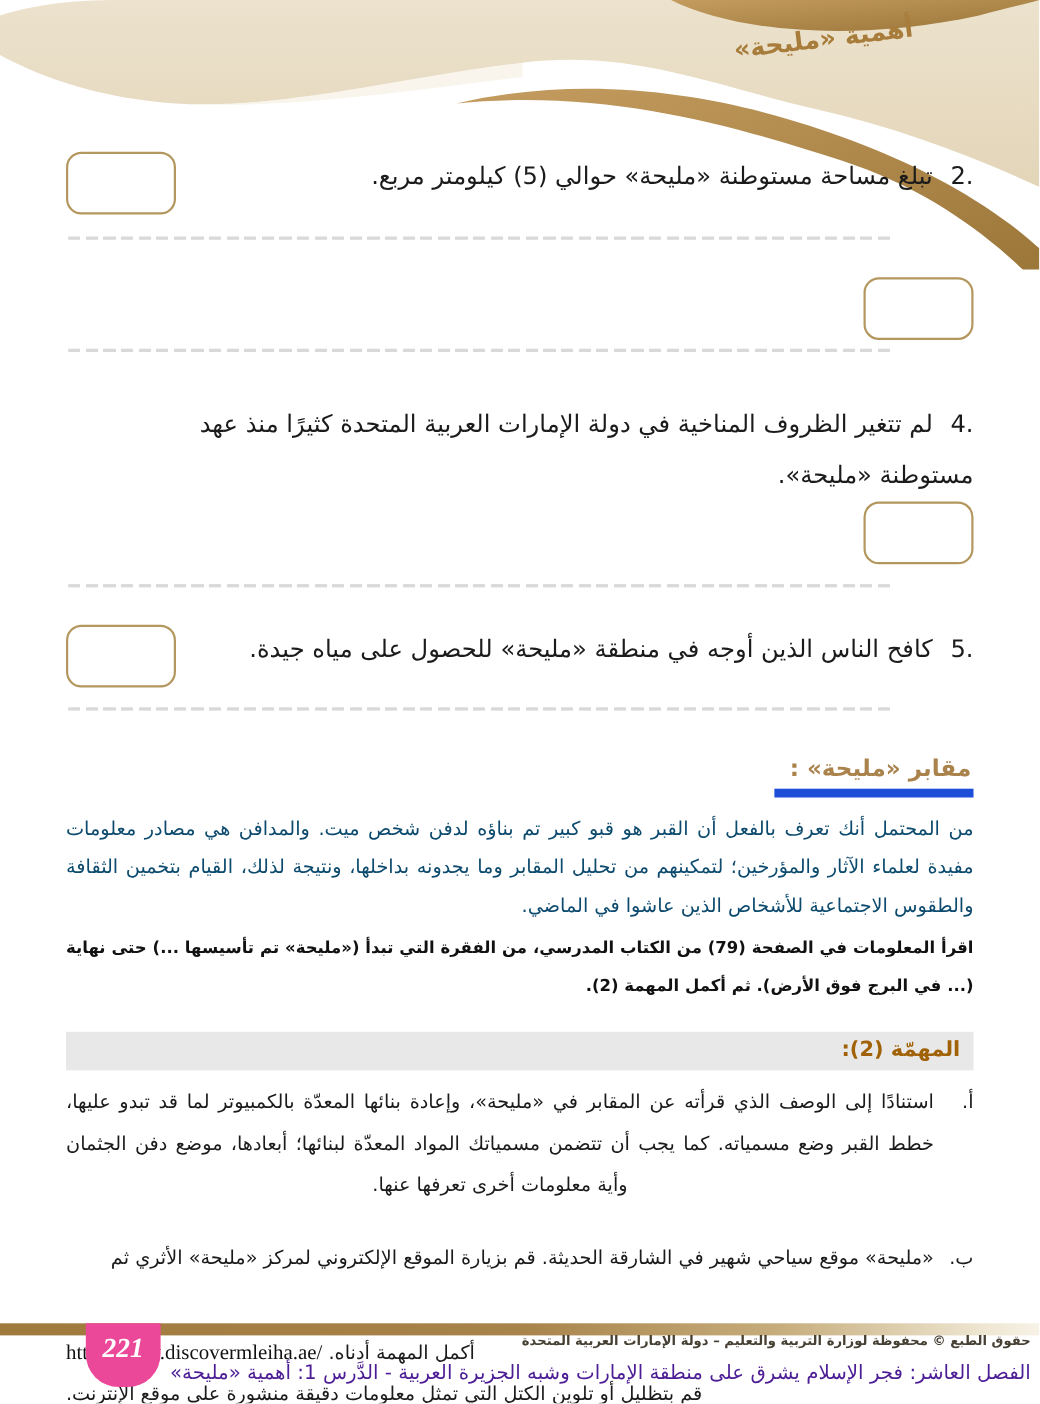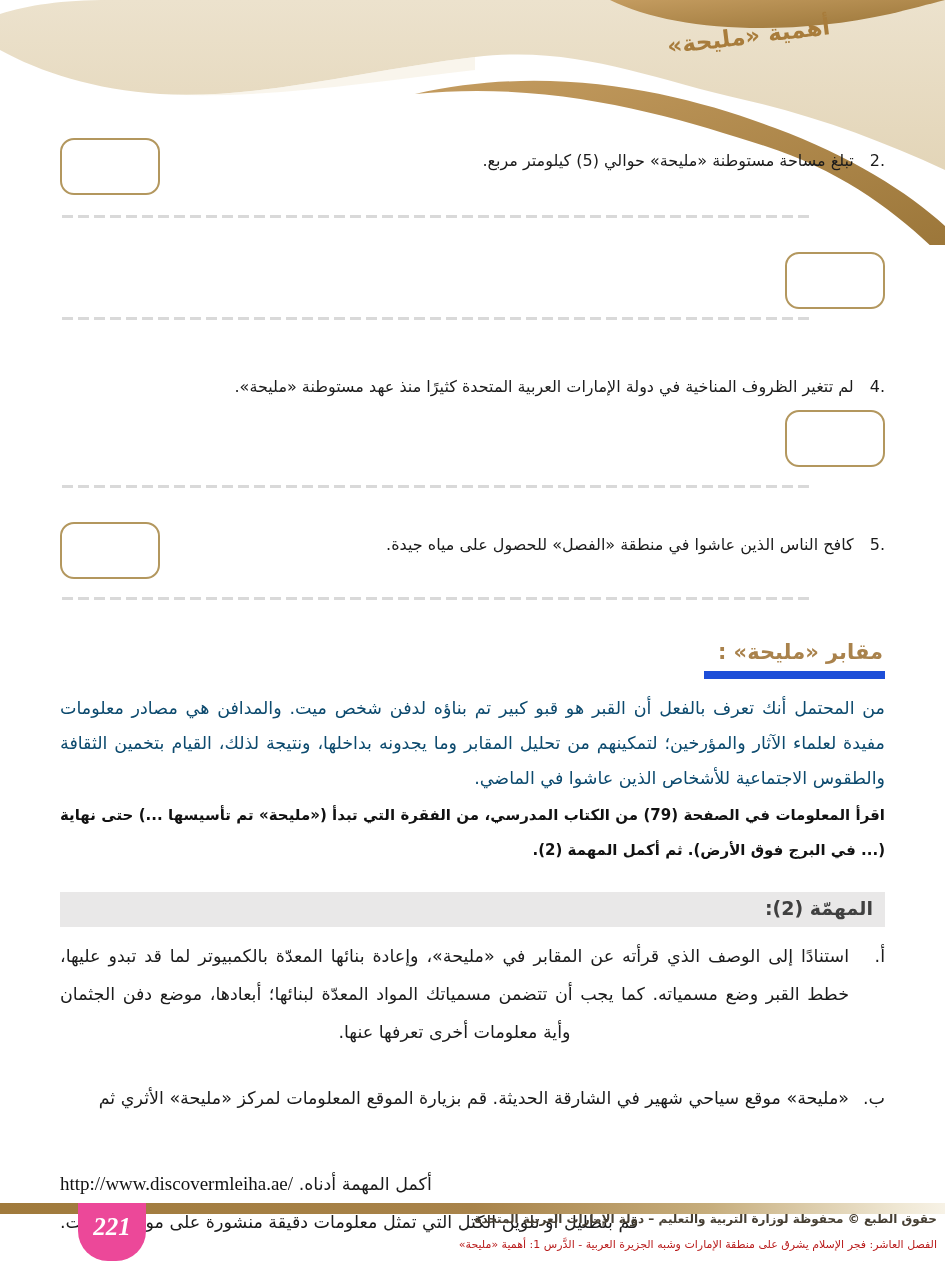--- a/index.html
+++ b/index.html
@@ -15,21 +15,21 @@
     position:absolute; top:13px; right:115px;
     transform:rotate(-7deg); transform-origin:100% 50%;
     font-size:23px; font-weight:bold; color:#a87c3b; letter-spacing:0.5px;
     white-space:nowrap;
   }
 
   
   .content { position:absolute; top:130px; right:60px; left:60px; }
 
   .statement { display:flex; align-items:flex-start; }
-  .stmt-text { flex:1; font-size:16px; line-height:46px; text-align:right; padding-left:34px; }
+  .stmt-text { flex:1; font-size:22px; line-height:46px; text-align:right; padding-left:34px; }
   .stmt-num { direction:ltr; unicode-bidi:isolate; margin-left:16px; }
   .answer-box {
     flex:none; width:96px; height:53px; background:#ffffff;
     border:2px solid #b3975e; border-radius:14px; margin-top:0;
   }
   .answer-line {
     height:3px; margin:20px 75px 0 2px;
     background:repeating-linear-gradient(90deg,#d9d9d9 0 11px,transparent 11px 16px);
   }
   .mt34 { margin-top:34px; } .mt44 { margin-top:44px;flex-direction:column; }
@@ -38,21 +38,21 @@
   .section-heading-wrap { margin-top:40px; }
   .section-heading {
     display:inline-block; font-size:21px; font-weight:bold; color:#a9824c;
     border-bottom:8px solid #1d4ed8; padding:0 2px 7px 14px;
   }
 
   .body-par { margin-top:12px; font-size:17.5px; line-height:35px; text-align:justify; color:#0c4a6e; }
   .bold-par { margin-top:2px; font-size:15px; line-height:35px; text-align:justify; font-weight:bold; color:#111; }
 
   .task-bar {
-    margin-top:24px; background:#e9e8e8; color:#404040;
+    margin-top:24px; background:#e9e8e8; color:#a16207;
     font-size:19px; font-weight:bold; padding:5px 12px 8px;
   }
   .task-item { display:flex; margin-top:10px; font-size:17.5px; line-height:38px; }
   .task-item-b { margin-top:28px; }
   .task-label { flex:none; width:36px; text-align:right; }
   .task-body { flex:1; }
   .justify-center-last { text-align:justify; text-align-last:center; }
   .b-line1 { text-align:justify; }
   .b-line2 { text-align:left;margin-top:48px; }
   .b-line3 { text-align:left; }
@@ -74,21 +74,21 @@
     display:inline-block; padding-top:10px; color:#ffffff;
     font-family:"Liberation Serif","DejaVu Serif",serif;
     font-style:italic; font-weight:bold; font-size:25px;
   }
   .footer-text1 {
     position:absolute; top:1212px; right:8px; direction:rtl;
     font-size:12px; font-weight:bold; color:#463f33;
   }
   .footer-text2 {
     position:absolute; top:1238px; right:8px; direction:rtl;
-    font-size:11px; color:#b91c1c;
+    font-size:18px; color:#4c1d95;
   }
 </style>
 </head>
 <body>
 
 <div class="page">
 
   <svg class="header-wave" viewBox="0 0 945 245" width="945" height="245" preserveAspectRatio="none" aria-hidden="true">
     <defs>
       <linearGradient id="beigeGrad" x1="0" y1="0" x2="0" y2="1">
@@ -127,21 +127,21 @@
       <div class="statement mt44">
         <div class="stmt-text">
           <span class="stmt-num">4.</span><span>لم تتغير الظروف المناخية في دولة الإمارات العربية المتحدة كثيرًا منذ عهد مستوطنة «مليحة».</span>
         </div>
         <div class="answer-box"></div>
       </div>
       <div class="answer-line line-mid"></div>
 
       <div class="statement mt34">
         <div class="stmt-text">
-          <span class="stmt-num">5.</span><span>كافح الناس الذين عاشوا في منطقة «الفصل» للحصول على مياه جيدة.</span>
+          <span class="stmt-num">5.</span><span>كافح الناس الذين أوجه في منطقة «مليحة» للحصول على مياه جيدة.</span>
         </div>
         <div class="answer-box"></div>
       </div>
       <div class="answer-line line-mid"></div>
 
     </div>
 
     <div class="section-heading-wrap">
       <span class="section-heading">مقابر «مليحة» :</span>
     </div>
@@ -153,21 +153,21 @@
     </div>
 
     <div class="task-item">
       <div class="task-label">أ.</div>
       <div class="task-body justify-center-last">استنادًا إلى الوصف الذي قرأته عن المقابر في «مليحة»، وإعادة بنائها المعدّة بالكمبيوتر لما قد تبدو عليها، خطط القبر وضع مسمياته. كما يجب أن تتضمن مسمياتك المواد المعدّة لبنائها؛ أبعادها، موضع دفن الجثمان وأية معلومات أخرى تعرفها عنها.</div>
     </div>
 
     <div class="task-item task-item-b">
       <div class="task-label">ب.</div>
       <div class="task-body">
-        <div class="b-line1">«مليحة» موقع سياحي شهير في الشارقة الحديثة. قم بزيارة الموقع المعلومات لمركز «مليحة» الأثري ثم</div>
+        <div class="b-line1">«مليحة» موقع سياحي شهير في الشارقة الحديثة. قم بزيارة الموقع الإلكتروني لمركز «مليحة» الأثري ثم</div>
         <div class="b-line2">
           <span>أكمل المهمة أدناه.</span>
           <span class="url">http://www.discovermleiha.ae/</span>
         </div>
         <div class="b-line3">قم بتظليل أو تلوين الكتل التي تمثل معلومات دقيقة منشورة على موقع الإنترنت.</div>
       </div>
     </div>
 
   </div>
 

